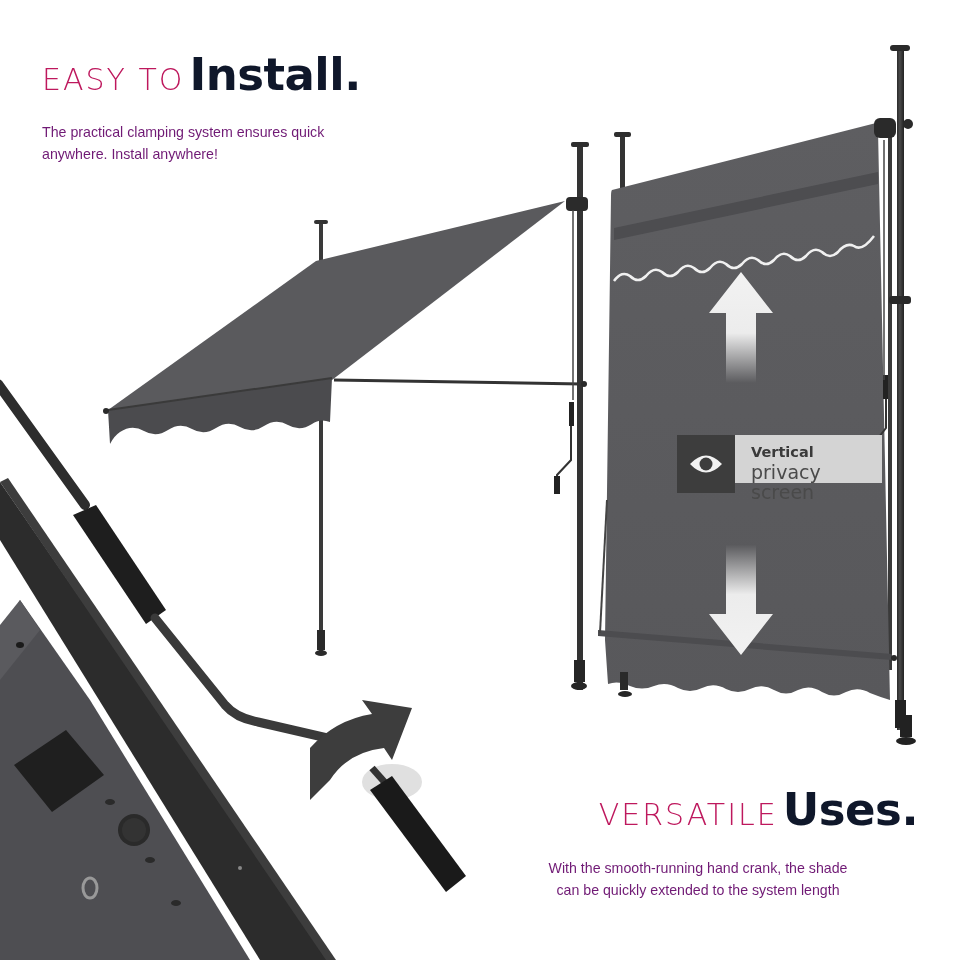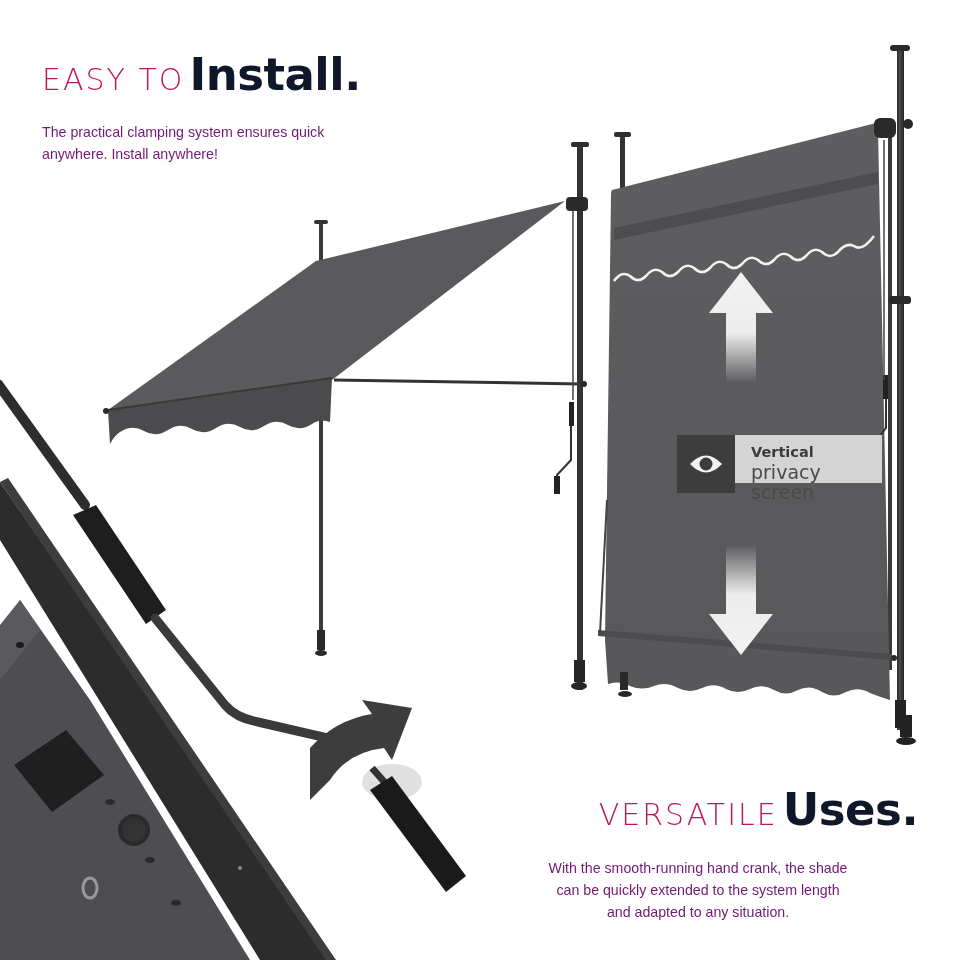--- a/index.html
+++ b/index.html
@@ -179,15 +179,14 @@
     </div>
   </div>
 
   <div class="heading h-uses">
     <span class="light">VERSATILE</span>
     <span class="bold">Uses.</span>
   </div>
   <div class="para p-uses">
     <div>With the smooth-running hand crank, the shade</div>
     <div>can be quickly extended to the system length</div>
-    <div>and adapted to any situation.</div>
   </div>
 </div>
 
 </body></html>

